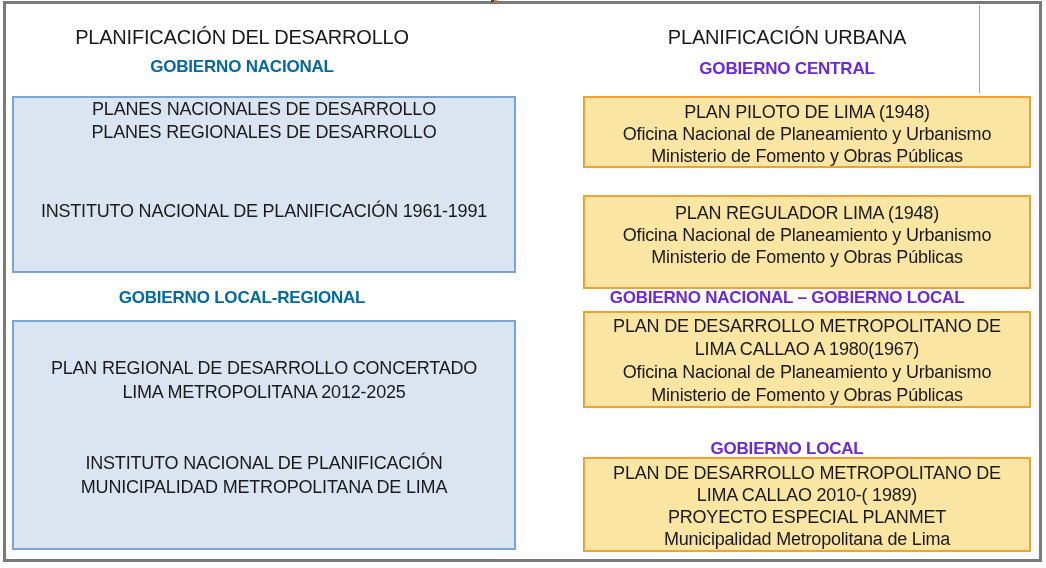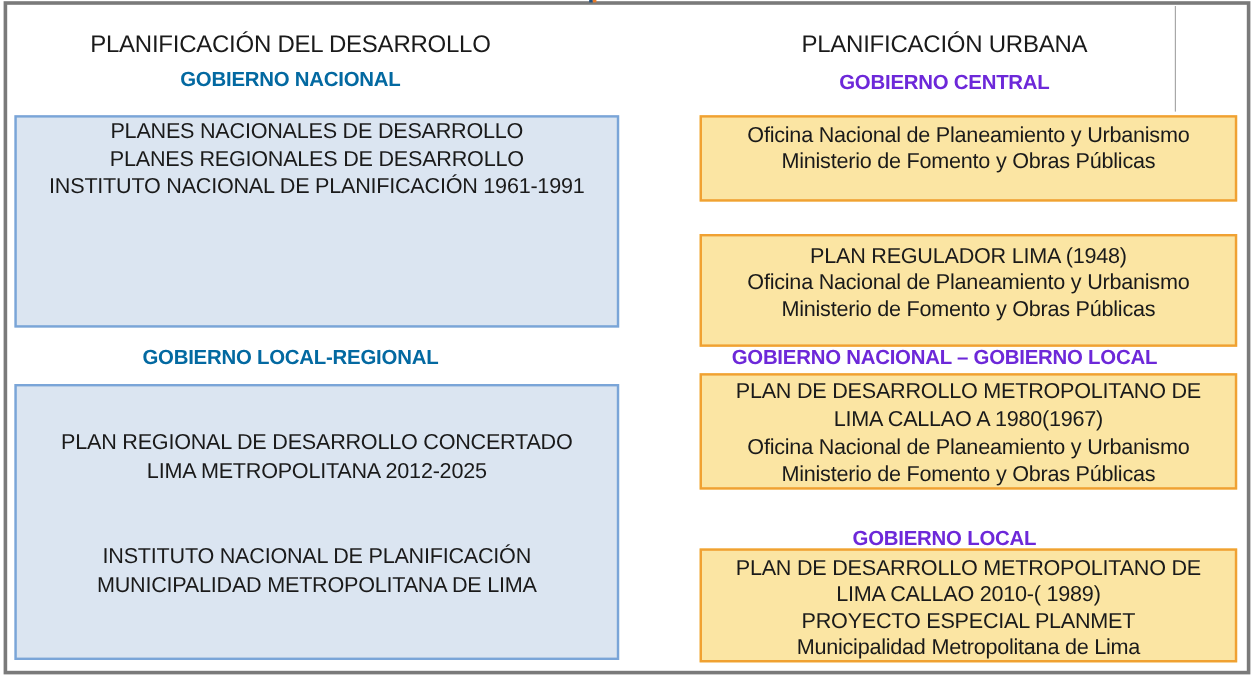--- a/index.html
+++ b/index.html
@@ -39,21 +39,21 @@
     position:absolute; box-sizing:border-box; text-align:center;
     font-size:18px; color:#1a1a1a; letter-spacing:-0.2px;
   }
   .box.blue   { background:#dbe5f1; border:2px solid #7aa5d8; left:12px;  width:504px; }
   .box.yellow { background:#fbe5a3; border:2px solid #f0a132; left:583px; width:448px; }
 
   .box .line { line-height:23px; }
   .yellow .line { line-height:22px; }
 
   #bbox1 { top:96px;  height:177px; }
-  #bbox1 .group2 { }
+  #bbox1 .group2 { margin-top:56px; }
   #bbox2 { top:320px; height:230px; padding-top:34px; }
   #bbox2 .line { line-height:24px; }
   #bbox2 .group2 { margin-top:47px; }
 
   #ybox1 { top:96px;  height:72px; padding-top:3px; }
   #ybox2 { top:195px; height:94px; padding-top:5px; }
   #ybox3 { top:311px; height:97px; padding-top:2px; #f; }
   #ybox3 .line { line-height:23px; }
   #ybox4 { top:457px; height:95px; padding-top:3px; }
 
@@ -98,20 +98,21 @@
       <div class="line">INSTITUTO NACIONAL DE PLANIFICACIÓN</div>
       <div class="line">MUNICIPALIDAD METROPOLITANA DE LIMA</div>
     </div>
   </div>
 
   <div class="col-title right">PLANIFICACIÓN URBANA</div>
 
   <div id="heading-r1" class="heading olive hr">GOBIERNO CENTRAL</div>
 
   <div id="ybox1" class="box yellow">
+    <div class="line">PLAN PILOTO DE LIMA (1948)</div>
     <div class="line">Oficina Nacional de Planeamiento y Urbanismo</div>
     <div class="line">Ministerio de Fomento y Obras Públicas</div>
   </div>
 
   <div id="ybox2" class="box yellow">
     <div class="line">PLAN REGULADOR LIMA (1948)</div>
     <div class="line">Oficina Nacional de Planeamiento y Urbanismo</div>
     <div class="line">Ministerio de Fomento y Obras Públicas</div>
   </div>
 

